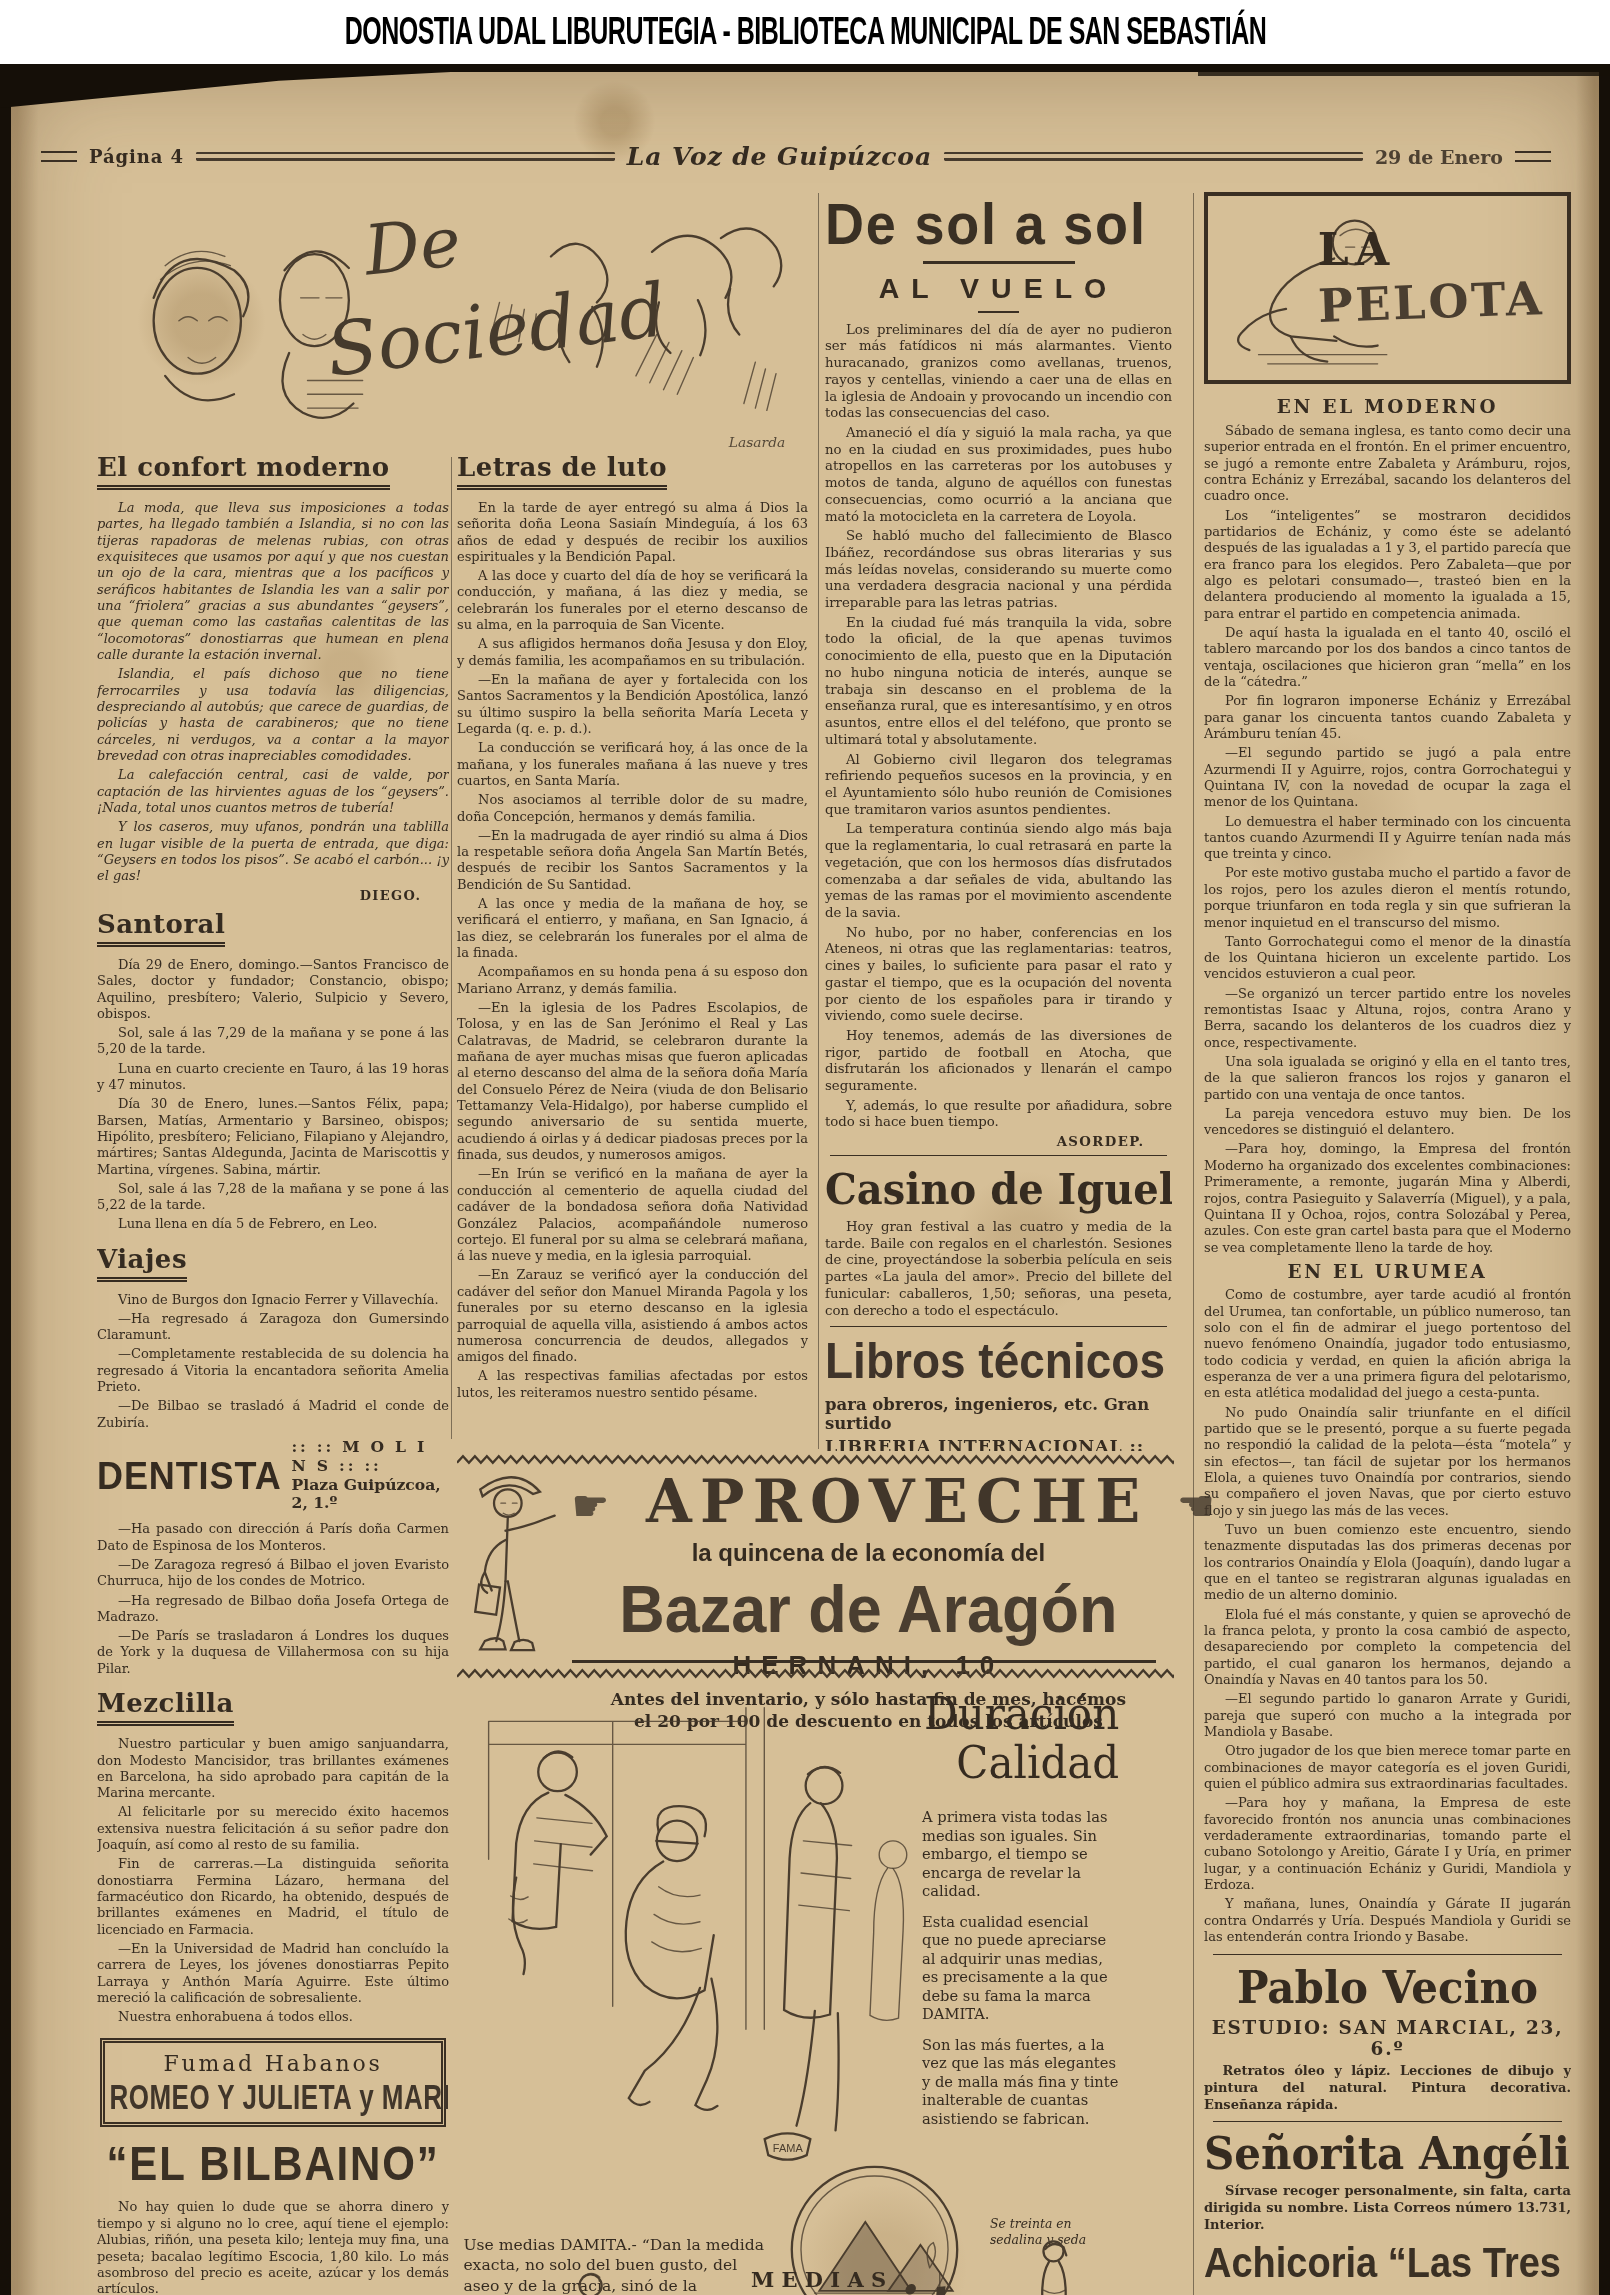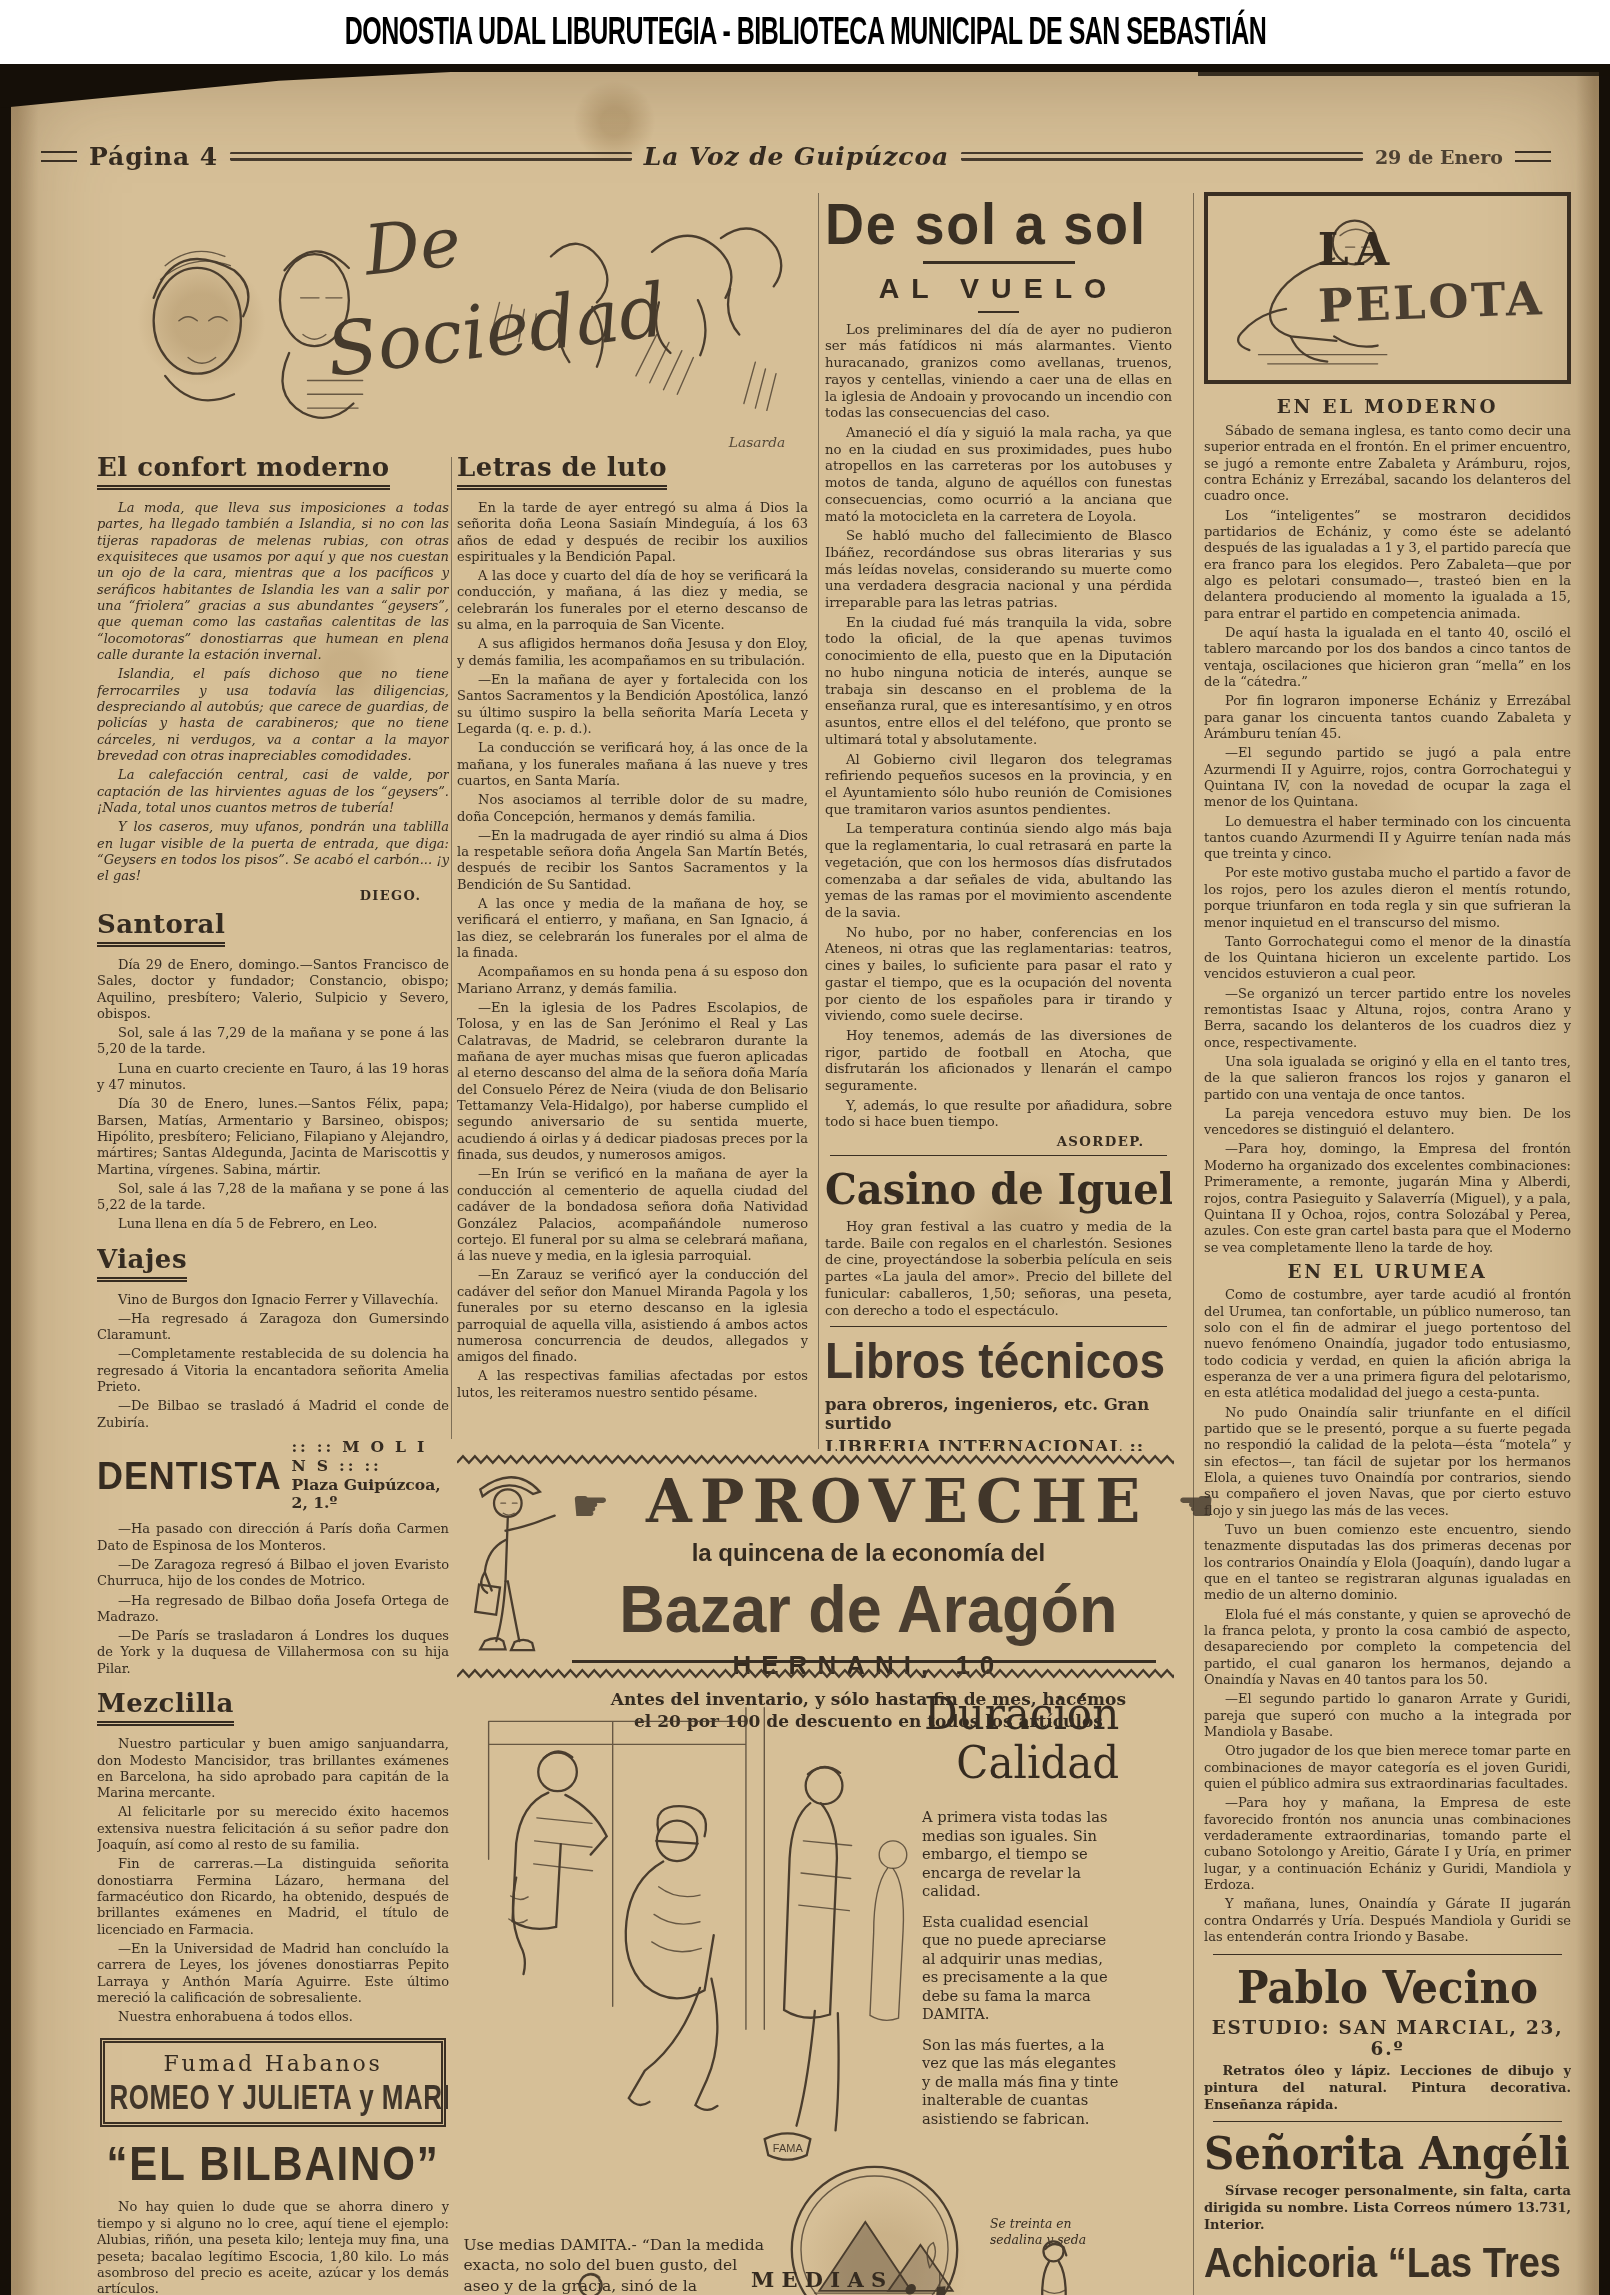--- a/index.html
+++ b/index.html
@@ -26,21 +26,21 @@
     box-shadow:inset 0 0 101px rgba(80,55,25,.35);}
   .torn{position:absolute;top:0;left:0;width:606px;height:44px;background:#150f08;
     clip-path:polygon(0 0,100% 0,46% 38%,0 100%);}
   .torn2{position:absolute;top:0;right:0;width:413px;height:12px;background:#150f08;opacity:.8;}
   
   .masthead{position:absolute;left:41px;top:138px;width:1510px;height:37px;display:flex;
     align-items:center;gap:12px;}
   .tickrule{width:36px;height:7.3px;border-top:2.3px solid #3a2f23;border-bottom:2.3px solid #3a2f23;}
   .bigrule{flex:1;height:8.3px;background:linear-gradient(#3a2f23 0 2.3px,transparent 2.3px 5.5px,#3a2f23 5.5px 7.8px);
     border-radius:1.4px;opacity:.92;}
-  .mh-page{font-size:25px;font-weight:bold;letter-spacing:0.9px;}
+  .mh-page{font-size:18px;font-weight:bold;letter-spacing:0.9px;}
   .mh-title{font-size:25px;font-style:italic;font-weight:bold;letter-spacing:0.9px;}
   .mh-date{font-size:19px;font-weight:bold;opacity:.85;}
   
   .vrule{position:absolute;width:1.4px;background:rgba(53,43,32,.55);}
   .col{position:absolute;overflow:hidden;}
   .para{text-align:justify;text-indent:21px;margin:0 0 2.8px 0;line-height:1.26;}
   .sig{text-align:right;font-weight:bold;letter-spacing:1.4px;padding-right:27.5px;margin:1.8px 0 6.4px;}
   .h-art{font-size:26px;font-weight:bold;letter-spacing:0.5px;padding-bottom:2.8px;
     border-bottom:5px double #352b20;display:inline-block;margin:0 0 10px 0;}
   hr.sep{border:none;border-top:1.8px solid #3a2f23;margin:12px 18.4px;}

